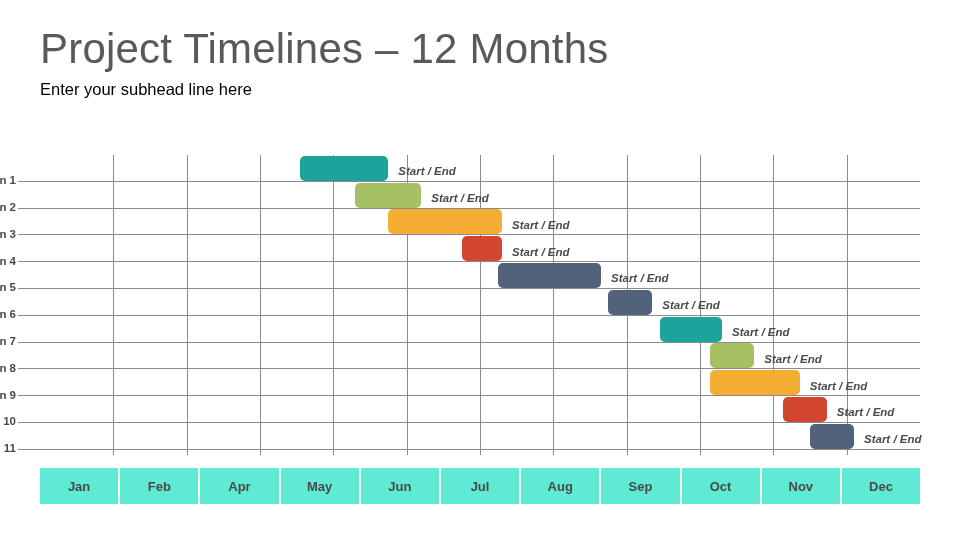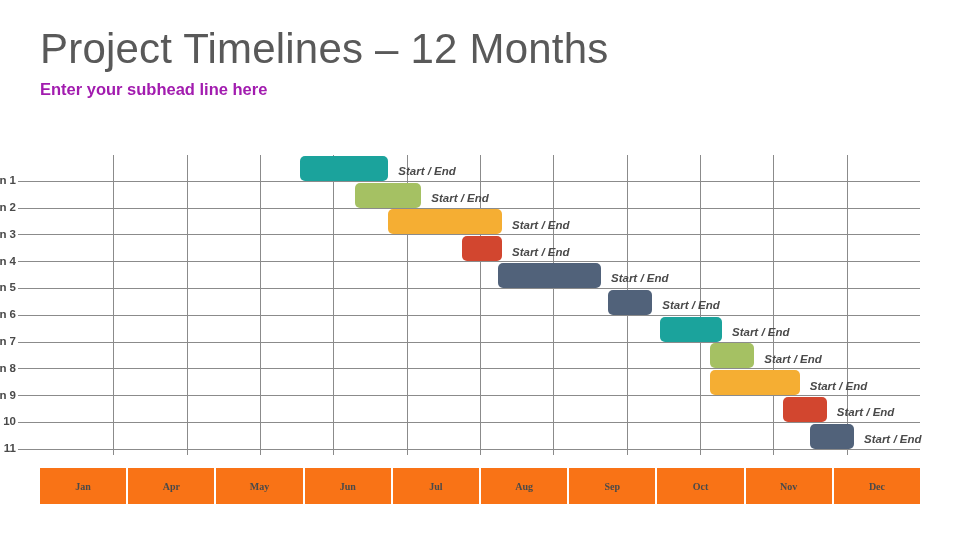--- a/index.html
+++ b/index.html
@@ -32,22 +32,22 @@
     font-size: 42px;
     font-weight: 400;
     color: #595959;
     letter-spacing: 0.2px;
     line-height: 1.08;
     white-space: nowrap;
   }
   #subhead {
     margin-top: 9px;
     font-size: 16.5px;
-    font-weight: 700;
-    color: #a21caf;
+    font-weight: 400;
+    color: #000000;
     line-height: 1.1;
   }
 
   
   #chart {
     position: absolute;
     left: 0;
     top: 0;
     width: 960px;
     height: 540px;
@@ -133,28 +133,27 @@
     position: absolute;
     left: 40px;
     top: 468px;
     width: 880px;
     height: 36px;
     display: flex;
     gap: 2px;
   }
   .month {
     flex: 1 1 0;
-    background: #f97316;
+    background: #5eead4;
     display: flex;
     align-items: center;
     justify-content: center;
-    font-size: 10px;
+    font-size: 13px;
     font-weight: bold;
     color: #4a4a4a;
-    font-family: Liberation Serif, serif;
   }
 </style>
 </head>
 <body>
 
 <div id="slide">
 
   <div id="header">
     <div id="title">Project Timelines – 12 Months</div>
     <div id="subhead">Enter your subhead line here</div>
@@ -252,20 +251,21 @@
             <div class="task-label">Sample Task Description 11</div>
             <div class="bar" style="left: 770px; width: 44px; background: rgb(81, 98, 122);"></div>
             <div class="bar-label" style="left: 824px;">Start / End</div>
           </div>
         </div>
     </div>
   </div>
 
   <div id="months">
       <div class="month">Jan</div>
+      <div class="month">Feb</div>
       <div class="month">Apr</div>
       <div class="month">May</div>
       <div class="month">Jun</div>
       <div class="month">Jul</div>
       <div class="month">Aug</div>
       <div class="month">Sep</div>
       <div class="month">Oct</div>
       <div class="month">Nov</div>
       <div class="month">Dec</div>
     </div>

